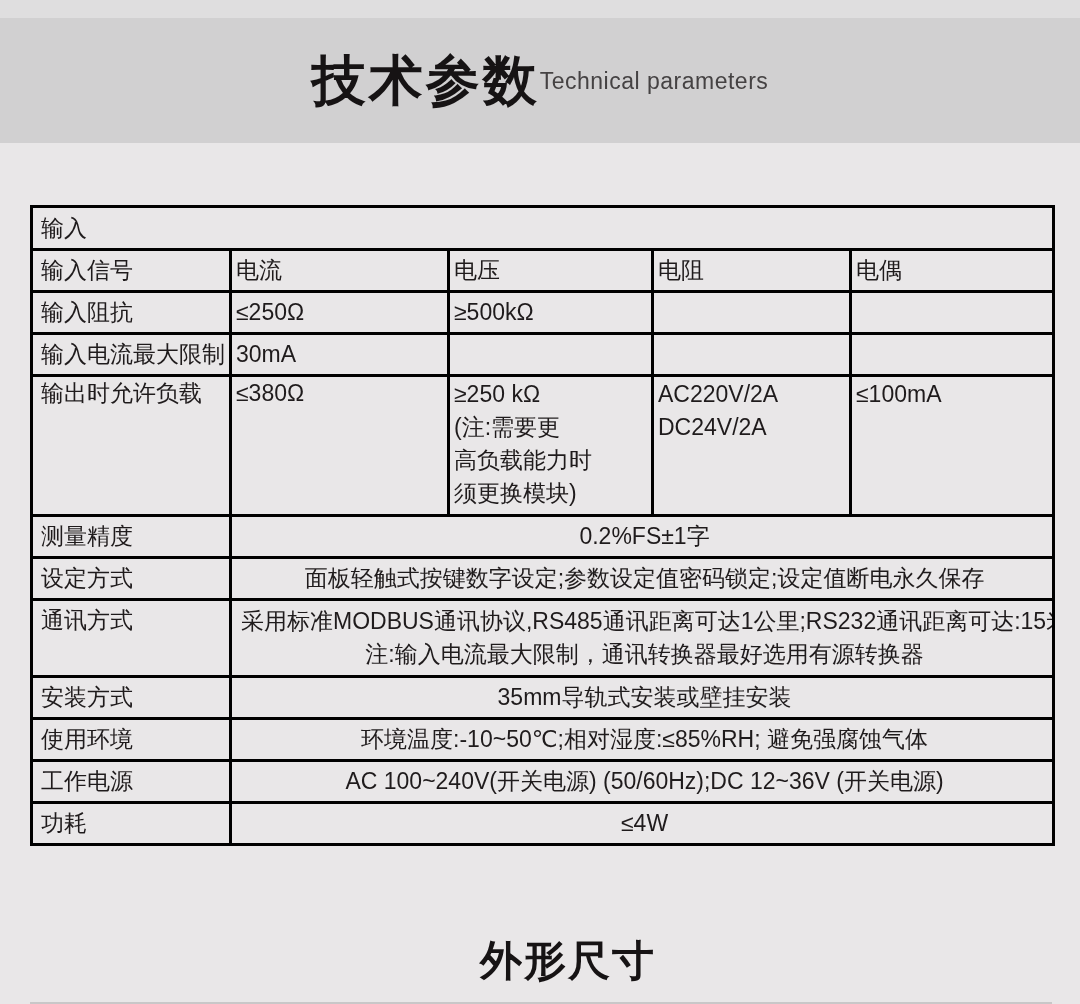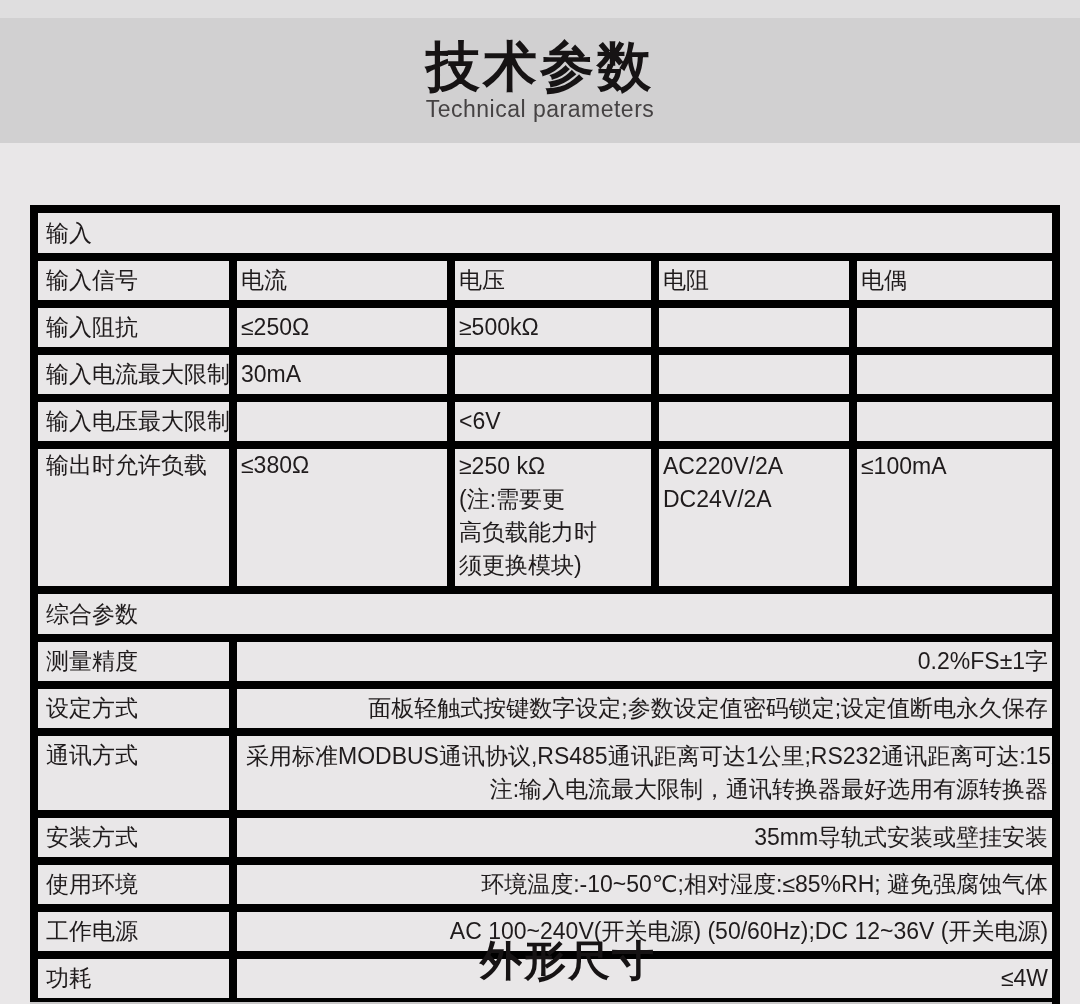--- a/index.html
+++ b/index.html
@@ -7,49 +7,49 @@
     width:1080px;height:1004px;
     background:#e9e7e8;
     font-family:"Liberation Sans","DejaVu Sans",sans-serif;
     color:#1f1b1c;
     overflow:hidden;
     position:relative;
   }
   .top-strip{height:18px;background:#dfdedf;}
   .title-band{
     height:125px;background:#d1d0d1;
-    display:flex;flex-direction:column;align-items:center;justify-content:center;
+    display:flex;align-items:center;justify-content:center;
   }
   .title{
     margin:0;font-size:54px;font-weight:800;color:#161314;
     letter-spacing:3px;line-height:1.05;
   }
   .subtitle{
     font-size:23px;color:#454243;letter-spacing:0.5px;margin-top:1px;
   }
   table.spec-table{
     border-collapse:collapse;
     table-layout:fixed;
     width:1022px;
     margin:62px 28px 0 30px;
     background:transparent;
   }
   .spec-table td{
-    border:8px solid #000000;
+    border:3px solid #000000;
     font-size:23px;font-weight:500;
     padding:4px;line-height:31px;height:31px;
     overflow:hidden;white-space:nowrap;margin-top:40px;
   }
   .spec-table td.label{
     text-align:left;padding-left:8px;
   }
   .spec-table td.val{text-align:left;}
   .spec-table tr.section-row td{height:32px;}
   .spec-table td.wide{
-    text-align:right;padding-left:9px;
+    text-align:center;padding-left:9px;
   }
   .spec-table tr.tall td{
     height:129px;vertical-align:top;padding-top:1px;border-radius:8px;
   }
   .spec-table tr.tall td div{line-height:33px;}
   .spec-table tr.comm td{height:64px;vertical-align:top;}
   .spec-table tr.comm td div{line-height:33px;}
   .footer-title{
     margin:0;position:absolute;left:28px;top:933px;width:1080px;
     text-align:center;font-size:42px;font-weight:800;color:#161314;
@@ -98,46 +98,36 @@
         <td class="val"></td>
         <td class="val"></td>
       </tr>
       <tr>
         <td class="label">输入电流最大限制</td>
         <td class="val">30mA</td>
         <td class="val"></td>
         <td class="val"></td>
         <td class="val"></td>
       </tr>
-      <tr>
-        <td class="label">输入电压最大限制</td>
-        <td class="val"></td>
-        <td class="val">&lt;6V</td>
-        <td class="val"></td>
-        <td class="val"></td>
-      </tr>
       <tr class="tall">
         <td class="label">输出时允许负载</td>
         <td class="val">≤380Ω</td>
         <td class="val">
           <div>≥250 kΩ</div>
           <div>(注:需要更</div>
           <div>高负载能力时</div>
           <div>须更换模块)</div>
         </td>
         <td class="val">
           <div>AC220V/2A</div>
           <div>DC24V/2A</div>
         </td>
         <td class="val">
           <div>≤100mA</div>
         </td>
-      </tr>
-      <tr class="section-row">
-        <td colspan="5" class="label">综合参数</td>
       </tr>
       <tr>
         <td class="label">测量精度</td>
         <td colspan="4" class="wide">0.2%FS±1字</td>
       </tr>
       <tr>
         <td class="label">设定方式</td>
         <td colspan="4" class="wide">面板轻触式按键数字设定;参数设定值密码锁定;设定值断电永久保存</td>
       </tr>
       <tr class="comm">

